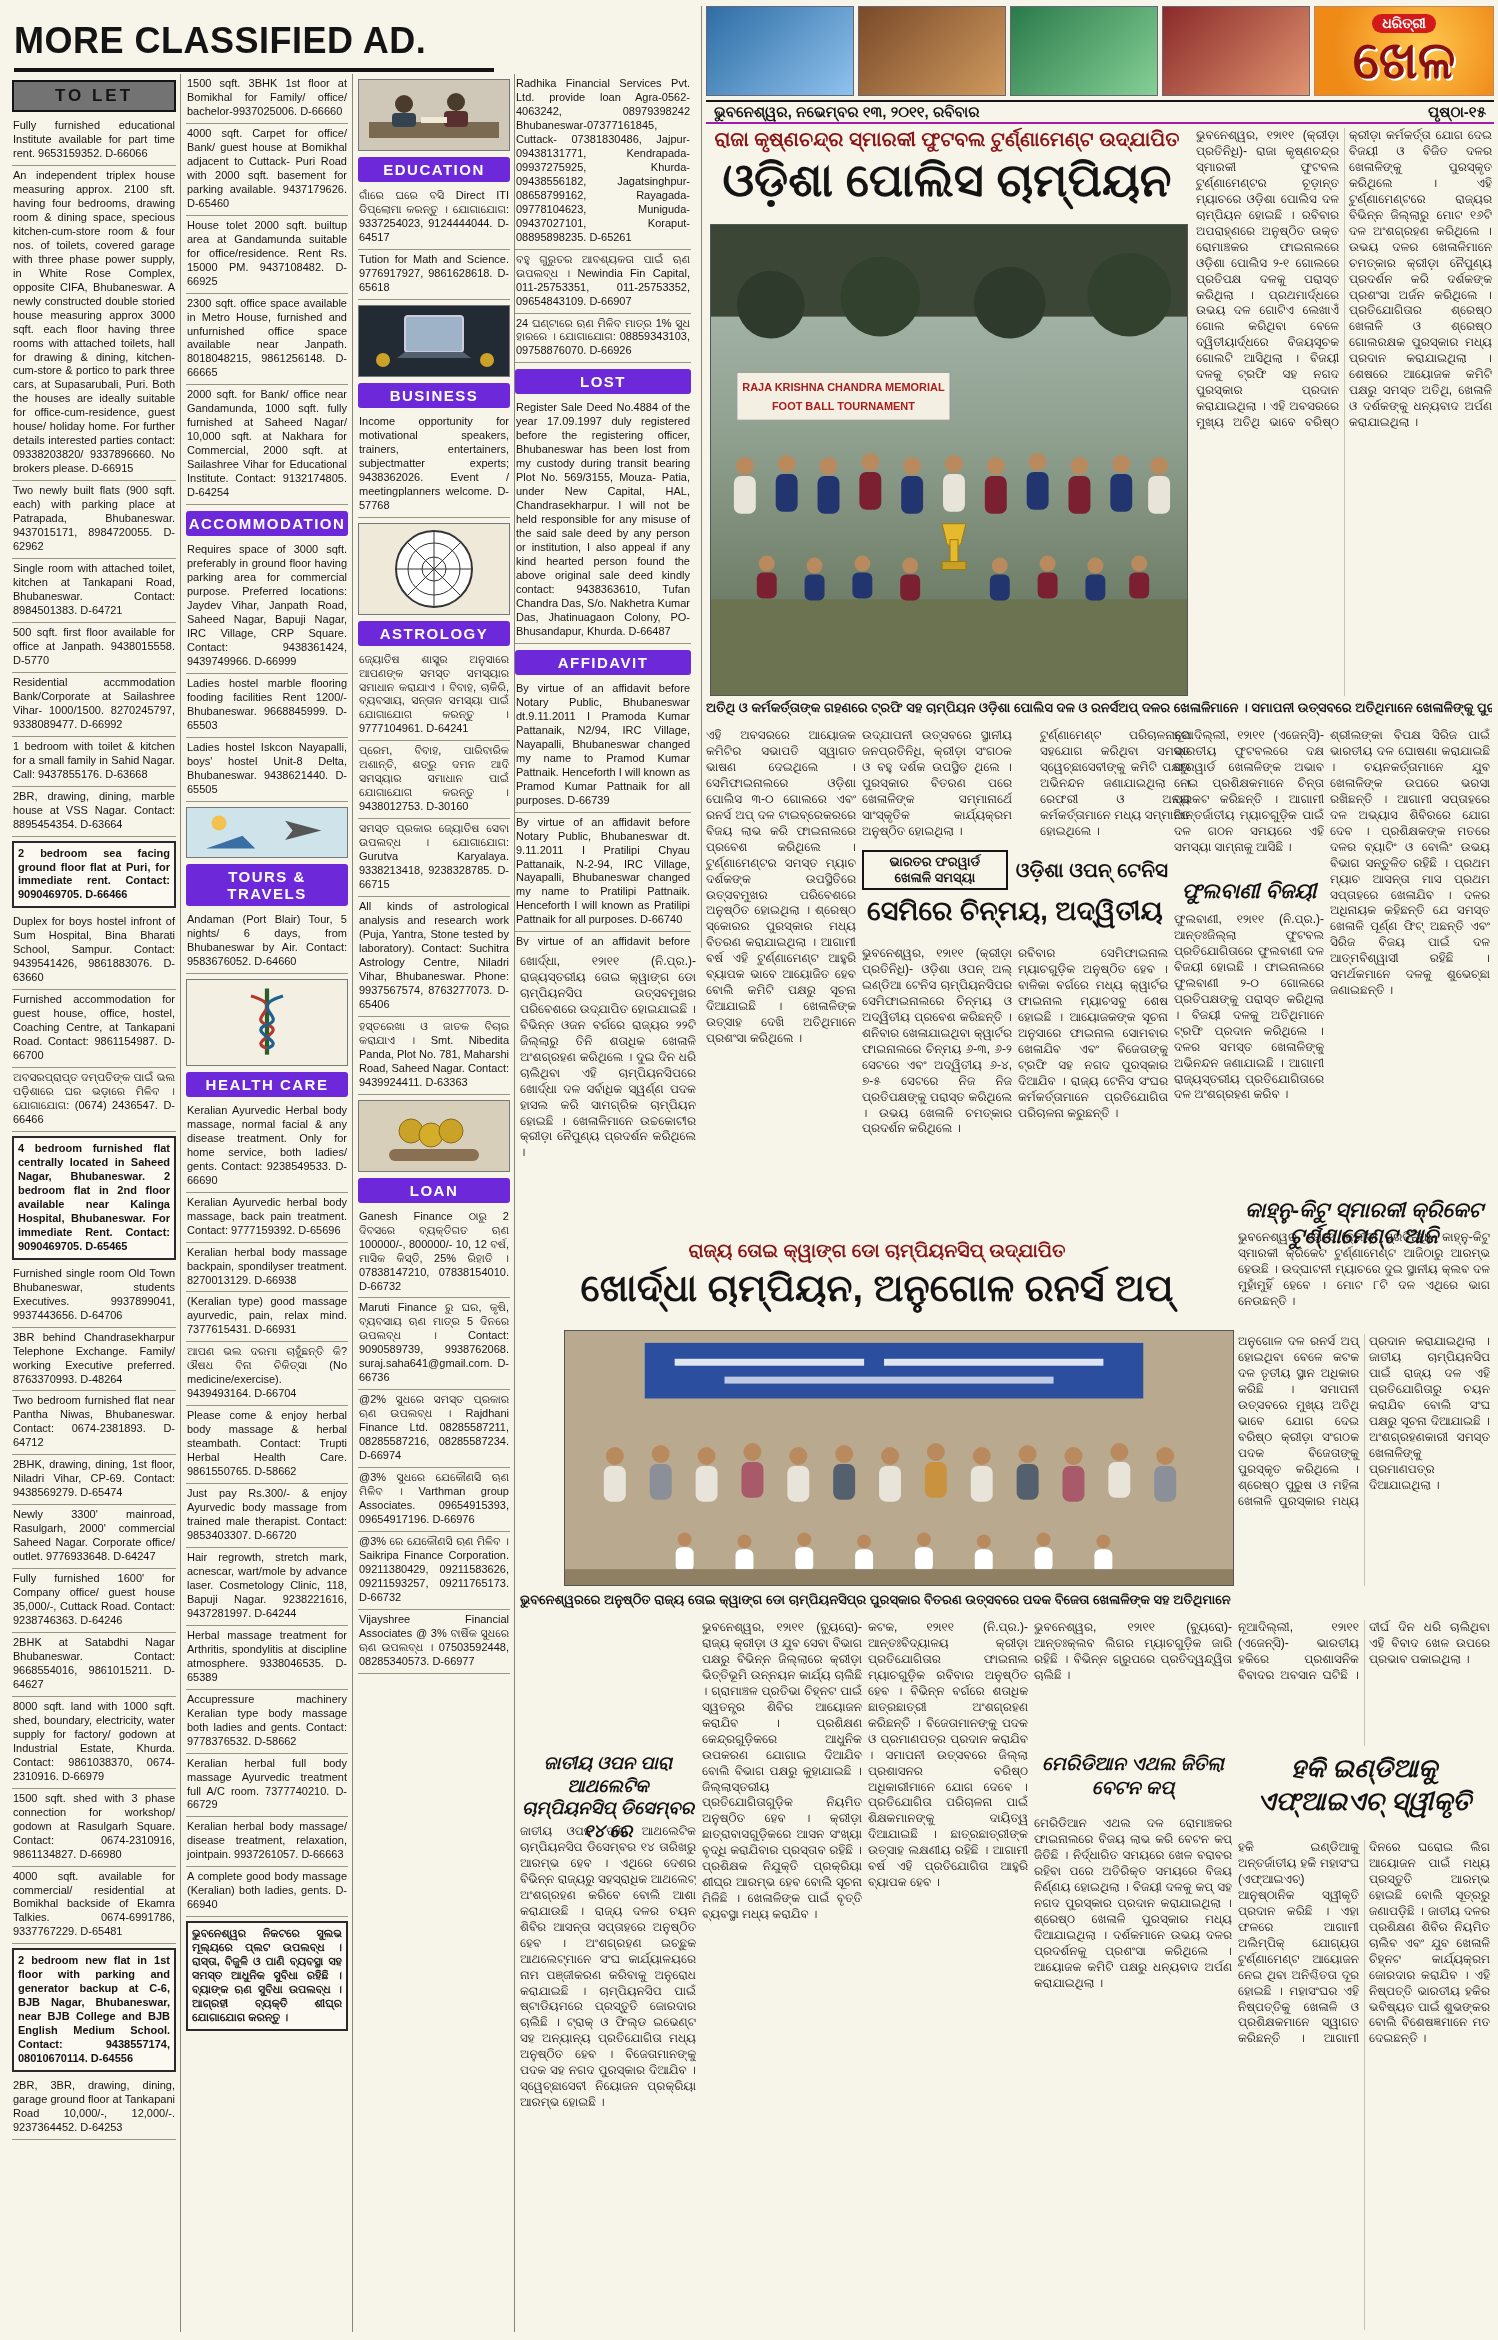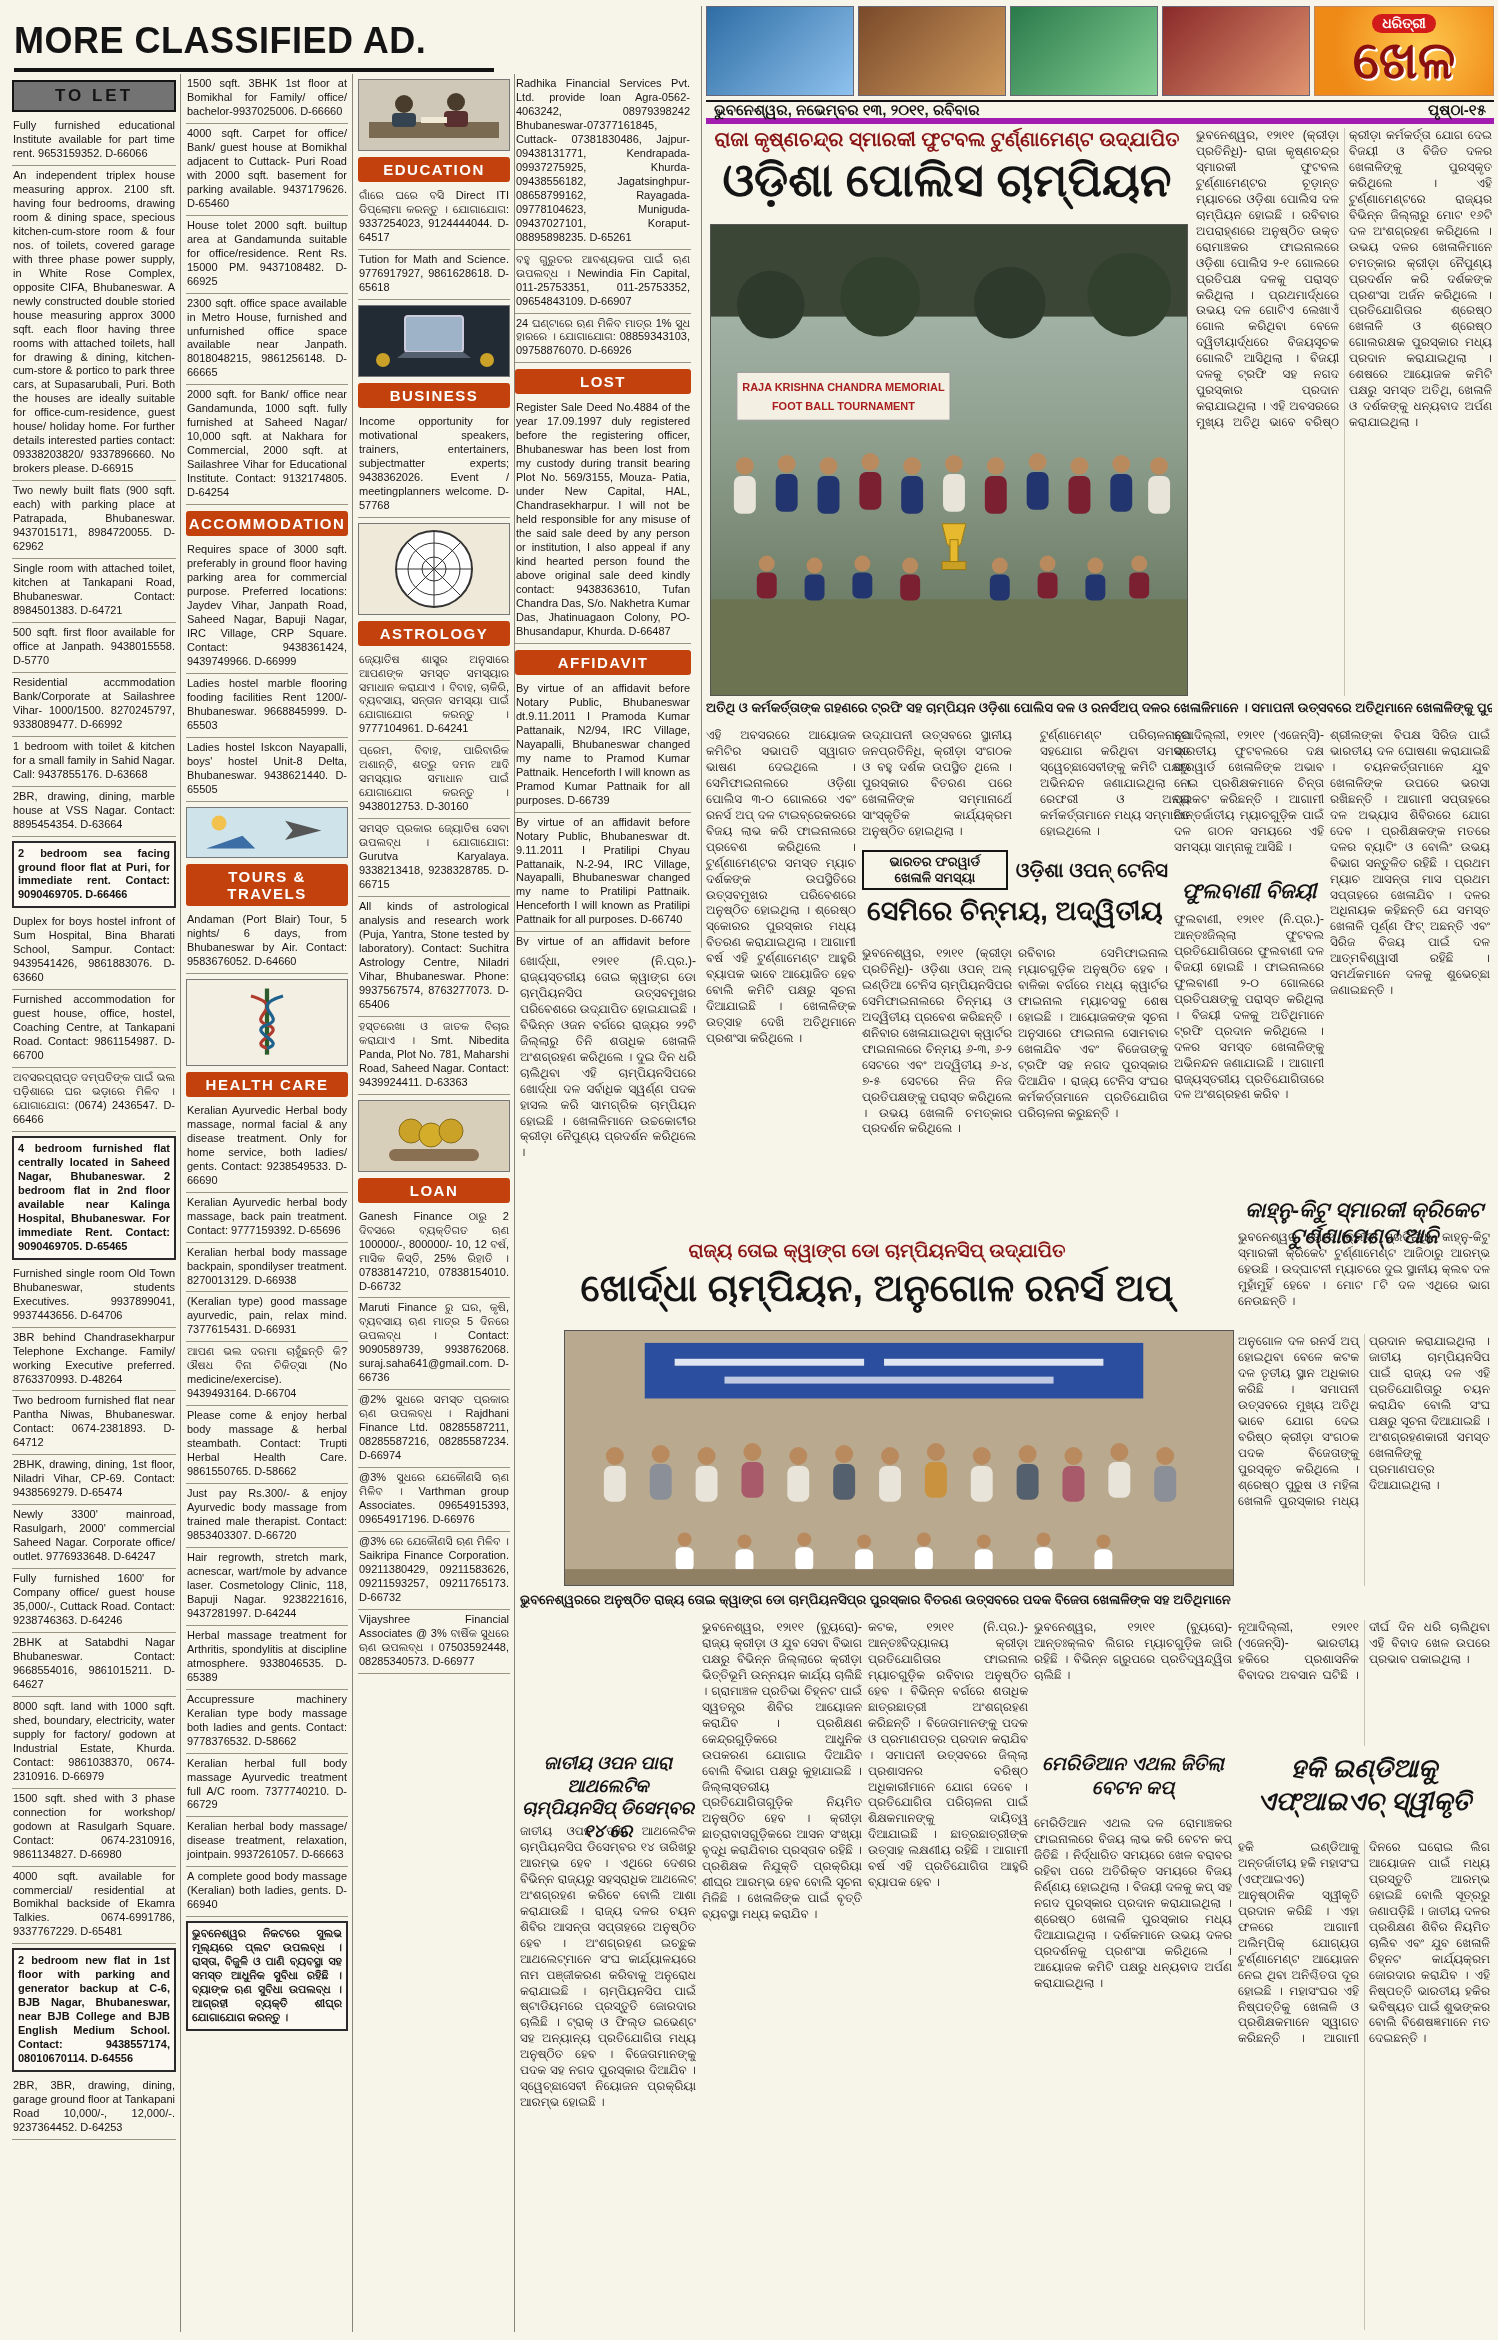--- a/index.html
+++ b/index.html
@@ -6,42 +6,42 @@
   html,body { background:#d9d4c6; }
   body { font-family:"Liberation Sans", sans-serif; }
   #page { position:relative; width:1498px; height:2340px; background:#f7f4ea; color:#141414; overflow:hidden; margin:0 auto; }
 
   
   .cls-title { position:absolute; left:14px; top:20px; width:480px; font-size:36px; font-weight:800;
                letter-spacing:.5px; border-bottom:4px solid #141414; padding-bottom:6px; }
   .cls-col { position:absolute; overflow:hidden; }
   .ad { font-size:11px; line-height:1.27; text-align:justify; padding:3px 1px 4px; border-bottom:1px solid #9a9382; }
   .ad.boxed { font-weight:bold; border:2px solid #2a2a2a; padding:4px; margin:4px 0; background:#fbf9f1; }
-  .sec-header { background:#c2410c; color:#fff; font-weight:bold; text-align:center; font-size:15px;
+  .sec-header { background:#6d28d9; color:#fff; font-weight:bold; text-align:center; font-size:15px;
                 letter-spacing:1.5px; padding:4px 0; margin:6px 0 4px; border-radius:3px; }
   .sec-header.outline { background:#737373; color:#141414; border:2px solid #141414; border-radius:0;
                         font-size:17px; letter-spacing:3px; }
   .ad-photo { margin:5px 0 2px; border:1px solid #777; line-height:0; background:#e8e2d2; }
   .ad-photo svg { width:100%; height:auto; display:block; }
   .vrule { position:absolute; width:1px; background:#8a8476; }
 
   
   .mast { position:absolute; left:706px; top:6px; width:788px; height:90px; display:flex; gap:4px; }
   .mast-photo { flex:1; border:1px solid #667; }
   .mp0 { background:linear-gradient(135deg,#2e6da4,#8fc2ee); }
   .mp1 { background:linear-gradient(135deg,#7a4a2a,#cf9a5e); }
   .mp2 { background:linear-gradient(135deg,#2a7a4a,#86d096); }
   .mp3 { background:linear-gradient(135deg,#8a2a2a,#e0946f); }
   .mast-title { width:180px; background:radial-gradient(circle at 60% 45%, #ffc94f, #ef8a17 75%);
                 display:flex; flex-direction:column; align-items:center; justify-content:center; border:1px solid #b86; }
   .mast-brand { font-size:14px; font-weight:bold; color:#fff; background:#d21a1a; padding:1px 10px; border-radius:10px; }
   .mast-word { font-size:52px; font-weight:800; color:#8a1010; text-shadow:2px 2px 0 #fff; line-height:1.05; }
 
   .dateline { position:absolute; left:706px; top:100px; width:788px; height:24px; border-top:2px solid #141414;
-              border-bottom:6px solid #a21caf; display:flex; justify-content:space-between; align-items:center;
+              border-bottom:2px solid #a21caf; display:flex; justify-content:space-between; align-items:center;
               font-weight:bold; font-size:15px; padding:0 8px; }
 
   .kicker { position:absolute; text-align:center; font-weight:bold; color:#8a1515; font-size:20px; }
   .headline1 { position:absolute; text-align:center; font-weight:800; font-size:46px; line-height:1.25; }
   .headline2 { position:absolute; text-align:center; font-weight:800; font-size:38px; line-height:1.3; }
 
   .nphoto { position:absolute; border:1px solid #555; line-height:0; background:#9aa; }
   .nphoto svg { width:100%; height:100%; display:block; }
   .ncaption { position:absolute; font-size:13px; font-weight:bold; white-space:nowrap; overflow:hidden; }
 

